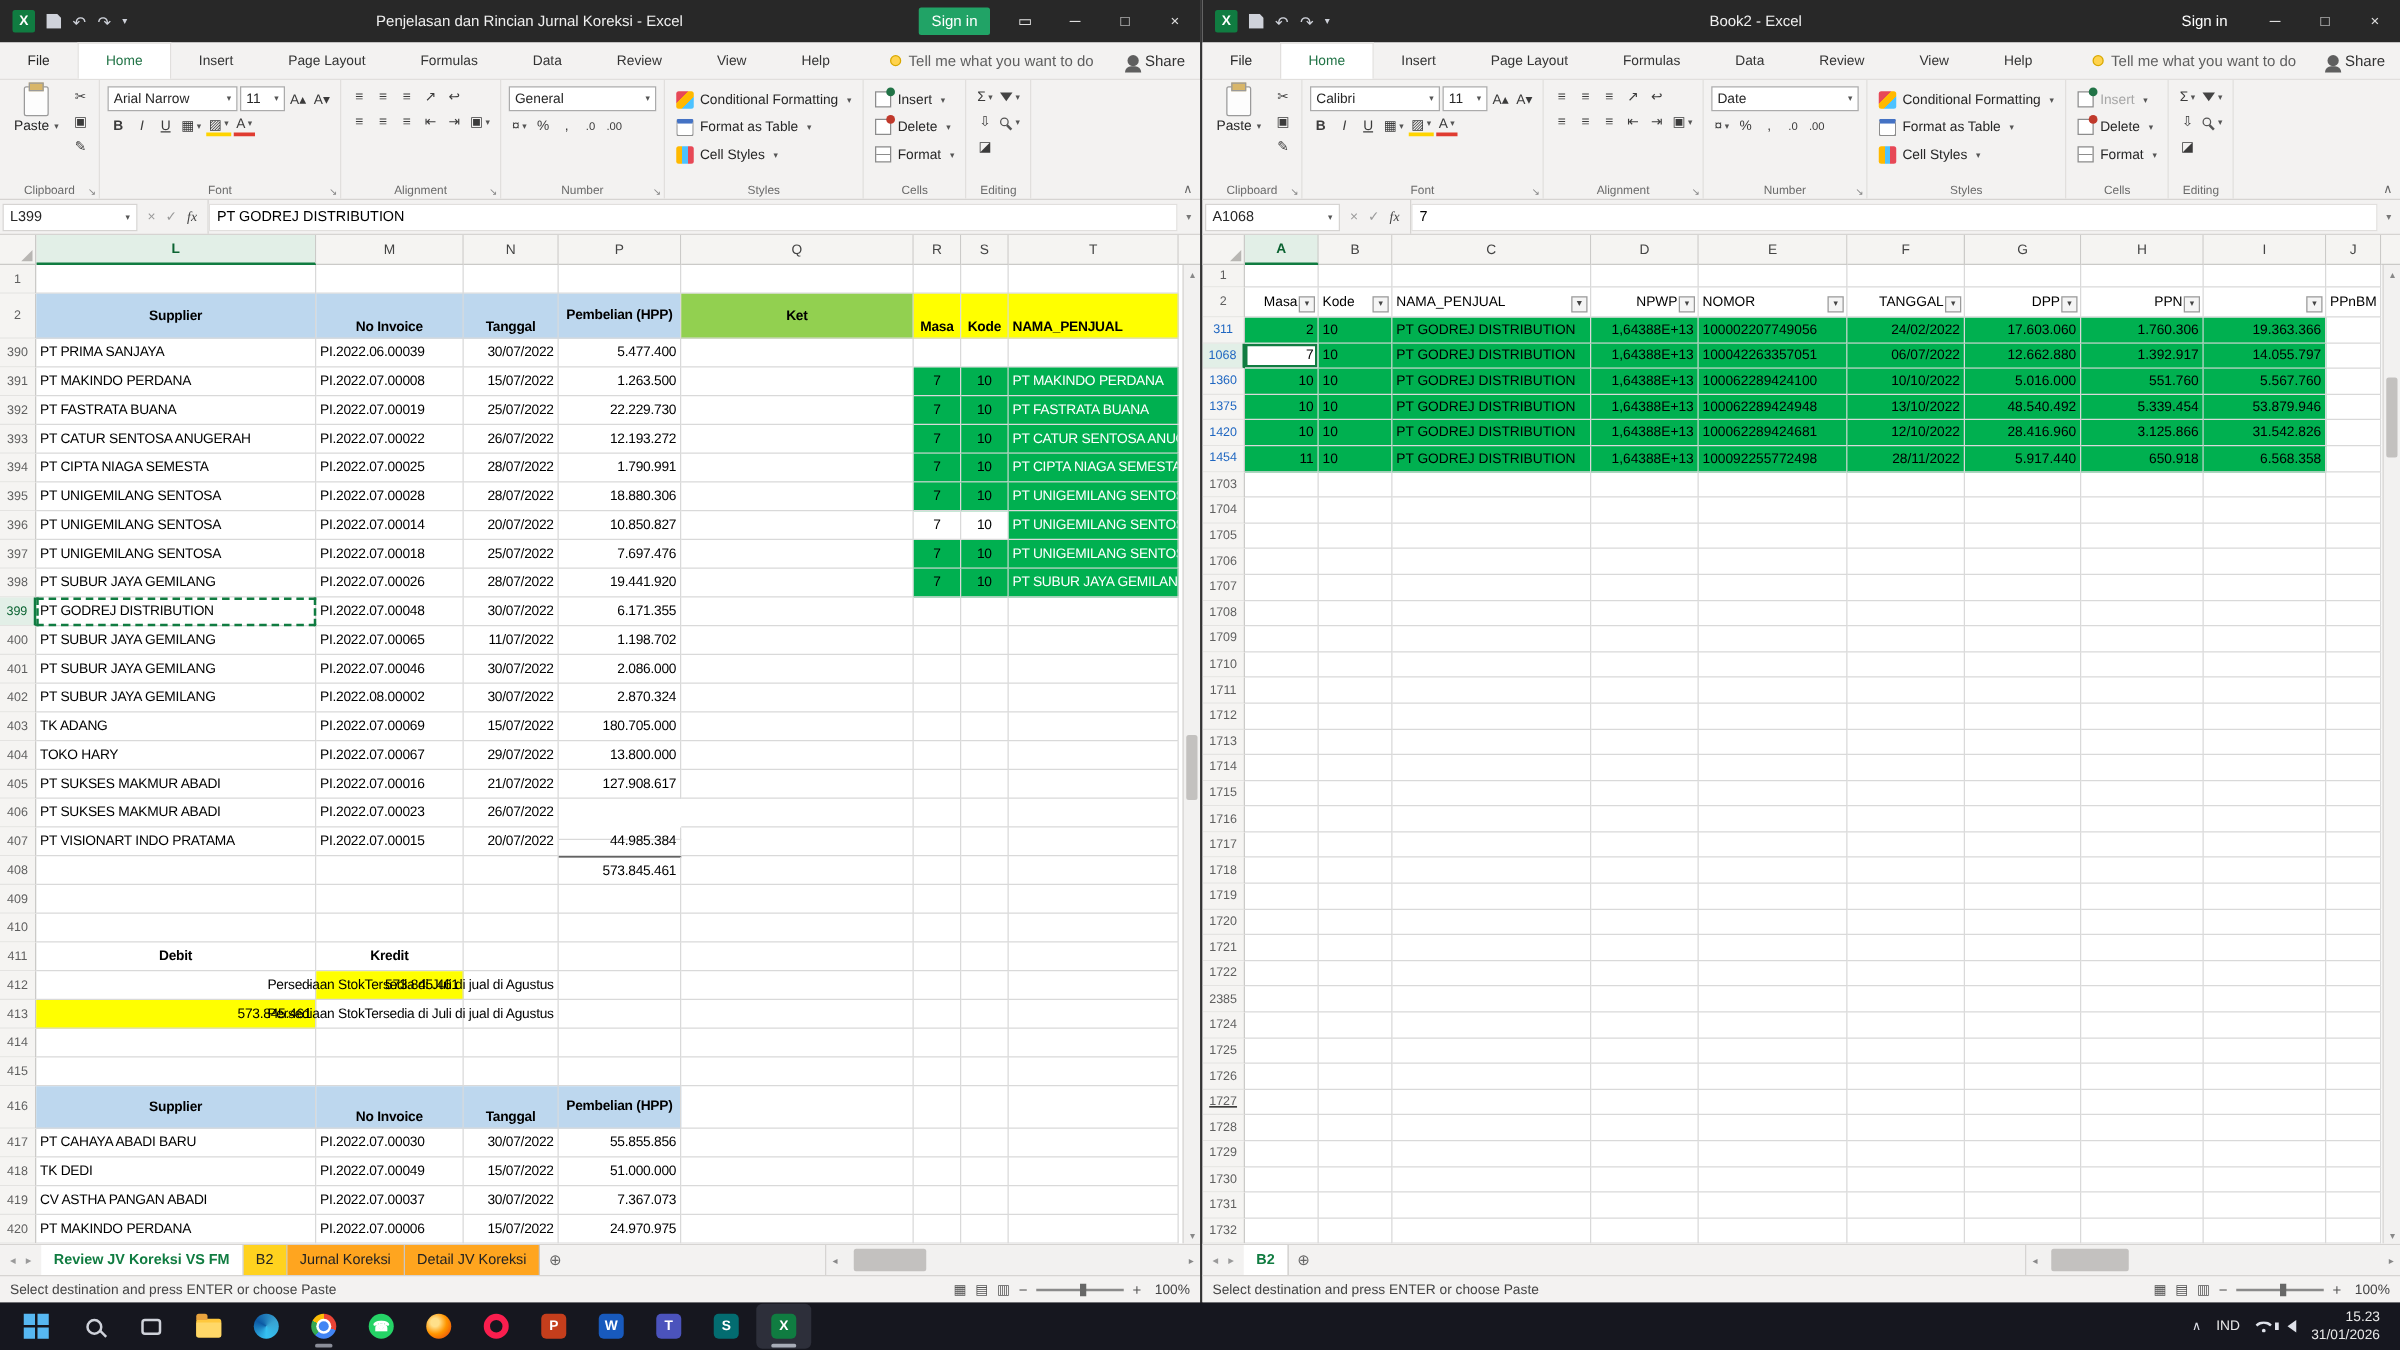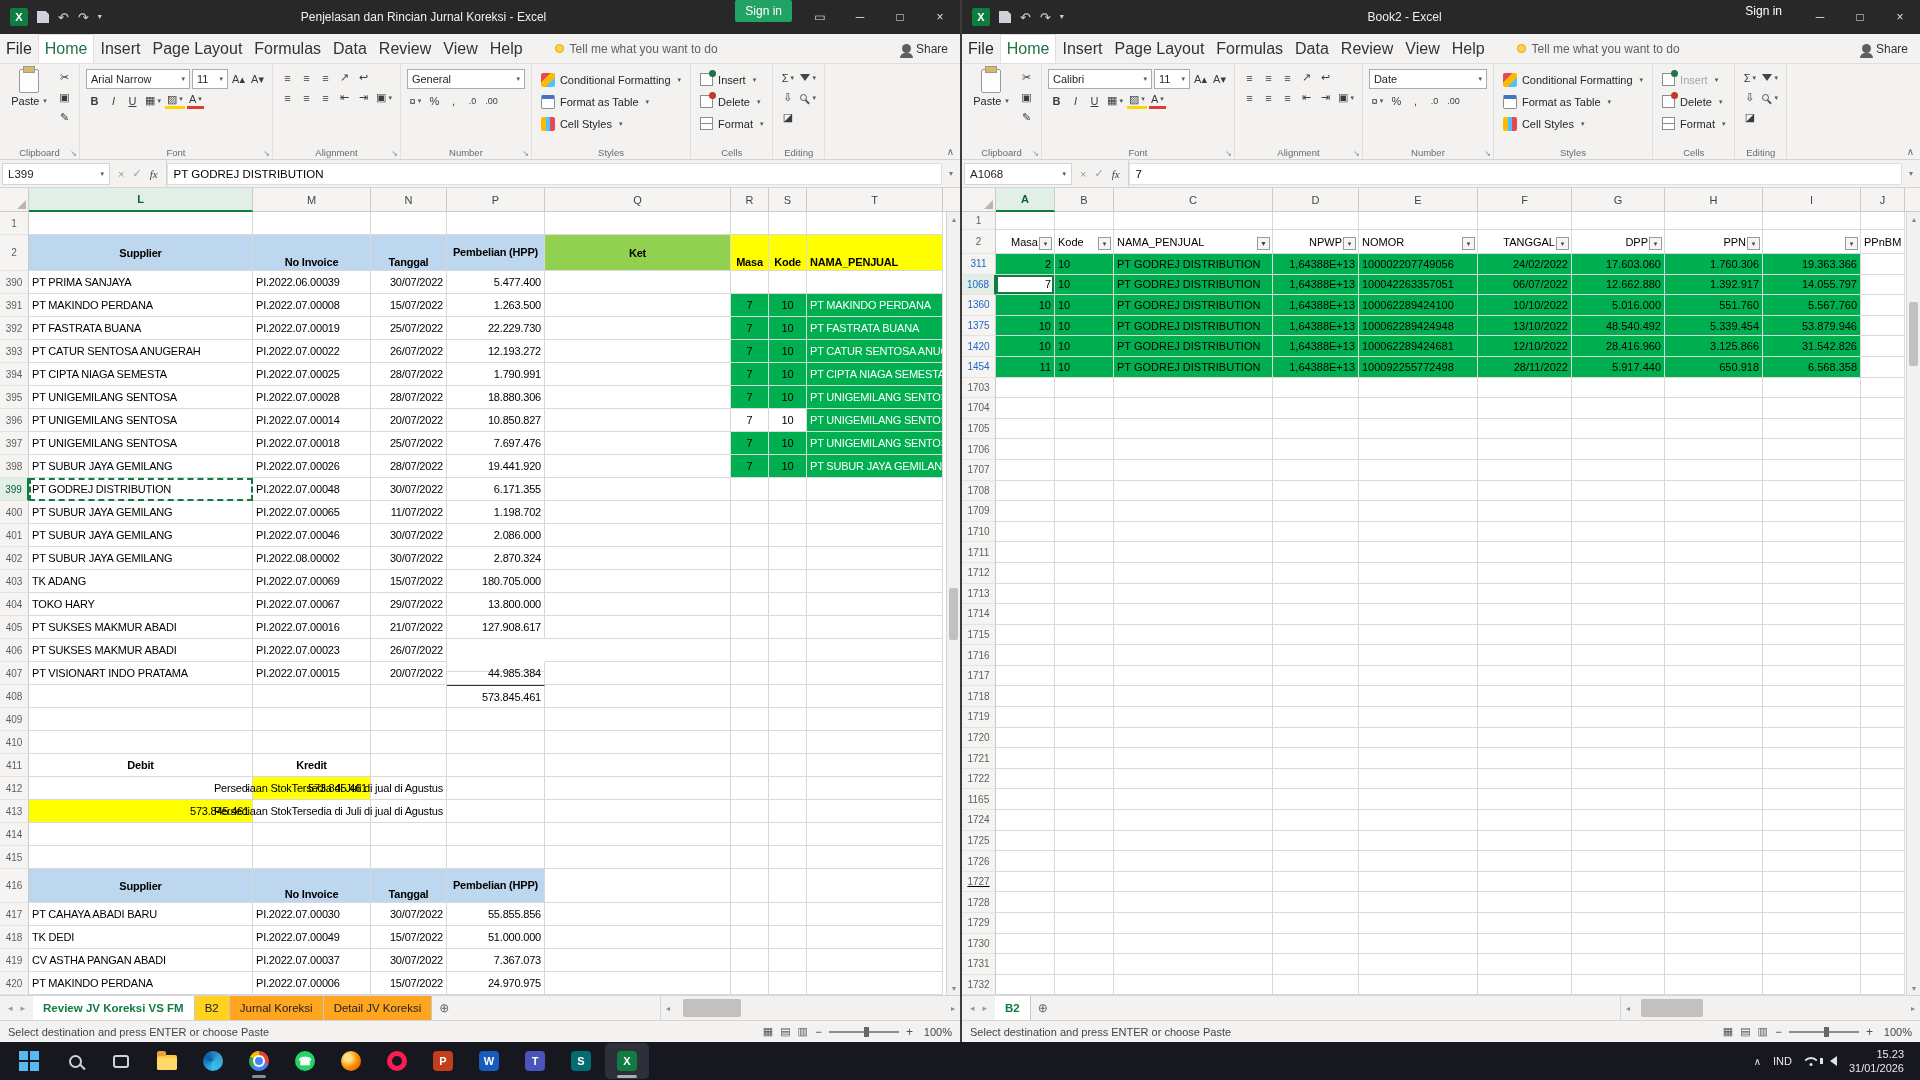--- a/index.html
+++ b/index.html
@@ -13,29 +13,29 @@
 
 
 .titlebar{height:34px;background:#282828;color:#e8e8e8;display:flex;align-items:center;font-size:12px;flex:none}
 .qat{display:flex;align-items:center;gap:9px;padding:0 10px}
 .qlogo{width:18px;height:18px;background:#107c41;border-radius:2px;color:#fff;font-weight:bold;font-size:11px;display:flex;align-items:center;justify-content:center}
 .qlogo::after{content:"X"}
 .qic{color:#cfd2da;font-size:13px;line-height:1;cursor:default}
 .ic-save{width:12px;height:12px;background:#cfd2da;clip-path:polygon(0 0,72% 0,100% 28%,100% 100%,0 100%);position:relative}
 .car2{font-size:8px}
 .wtitle{flex:1;text-align:center;white-space:nowrap;overflow:hidden;color:#f0f0f0}
-.trgt{display:flex;align-items:flex-start;height:100%}
+.trgt{display:flex;align-items:center;height:100%}
 .signin{padding:4px 10px;margin-right:8px;font-size:12px;color:#fff;border-radius:2px}
 .signin.green{background:#21a366}
 .wbtn{width:40px;height:34px;display:flex;align-items:center;justify-content:center;color:#e0e0e0;font-size:12px}
 
 
 .rtabsrow{height:30px;background:#f3f2f1;display:flex;align-items:center;border-bottom:1px solid #e1dfdd;flex:none}
 .rtabs{display:flex;height:100%}
-.rtab{padding:0 6px;display:flex;align-items:center;font-size:16px;color:#333;height:100%}
+.rtab{padding:0 22px;display:flex;align-items:center;font-size:11px;color:#333;height:100%}
 .rtab.file{color:#262626}
 .rtab.act{background:#fff;color:#217346;border:1px solid #e1dfdd;border-bottom:none}
 .tellme{display:flex;align-items:center;gap:6px;margin-left:26px;font-size:12px;color:#5f5f5f;white-space:nowrap}
 .bulb{width:9px;height:9px;border-radius:50%;background:#ffd34d;border:1px solid #d8a800}
 .share{margin-left:auto;margin-right:12px;display:flex;align-items:center;gap:5px;font-size:12px;color:#333}
 .person{width:9px;height:9px;border-radius:50%;background:#5f5f5f;position:relative}
 .person::after{content:"";position:absolute;top:9px;left:-2px;width:13px;height:5px;border-radius:6px 6px 0 0;background:#5f5f5f}
 
 
 .ribbon{height:96px;background:#f3f2f1;border-bottom:1px solid #d6d4d2;display:flex;position:relative;flex:none;overflow:hidden}
@@ -1463,21 +1463,21 @@
               <div class="cell r" style="width: 86px;"></div>
               <div class="cell" style="width: 119px;"></div>
               <div class="cell r" style="width: 94px;"></div>
               <div class="cell r" style="width: 93px;"></div>
               <div class="cell r" style="width: 98px;"></div>
               <div class="cell r" style="width: 98px;"></div>
               <div class="cell" style="width: 44px;"></div>
               <div class="rowfill"></div>
             </div>
             <div class="grow" style="height: 20.6px;">
-              <div class="rown" style="width: 34px;">1165</div>
+              <div class="rown" style="width: 34px;">2385</div>
               <div class="cell r" style="width: 59px;"></div>
               <div class="cell" style="width: 59px;"></div>
               <div class="cell" style="width: 159px;"></div>
               <div class="cell r" style="width: 86px;"></div>
               <div class="cell" style="width: 119px;"></div>
               <div class="cell r" style="width: 94px;"></div>
               <div class="cell r" style="width: 93px;"></div>
               <div class="cell r" style="width: 98px;"></div>
               <div class="cell r" style="width: 98px;"></div>
               <div class="cell" style="width: 44px;"></div>

